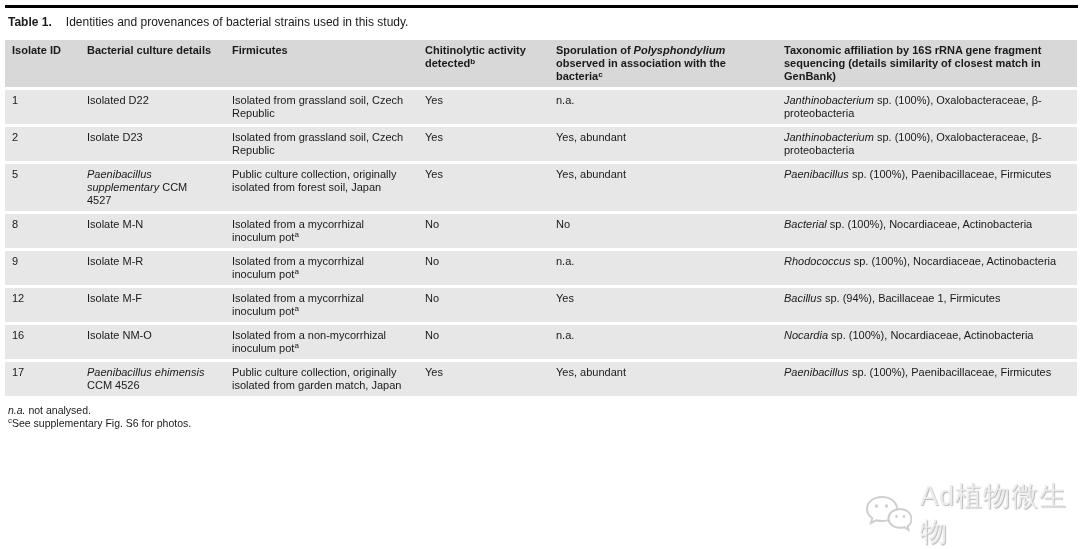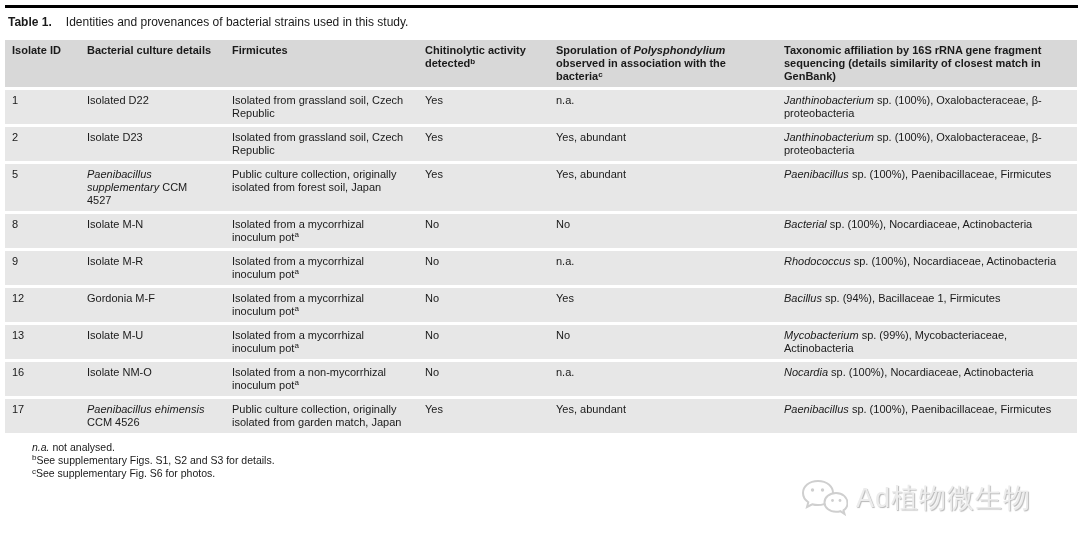--- a/index.html
+++ b/index.html
@@ -42,25 +42,25 @@
   col.c2 { width: 145px; }
   col.c3 { width: 193px; }
   col.c4 { width: 131px; }
   col.c5 { width: 228px; }
   col.c6 { width: 300px; }
 
   sup { font-size: 8px; line-height: 0; vertical-align: baseline; position: relative; top: -0.45em; }
   i { font-style: italic; }
 
   .footnotes { margin: 5px 0 0 3px; font-size: 10.5px; line-height: 1.26; }
-  .footnote { white-space: nowrap; margin-left: 24px; }
+  .footnote { white-space: nowrap; }
 
   .watermark {
     position: absolute;
-    left: 800px; top: 478px;
+    left: 864px; top: 478px;
     display: flex; align-items: center; gap: 8px;
     user-select: none;
   }
   .watermark-text {
     font-size: 27px;
     letter-spacing: 1px;
     color: var(--watermark, #ececec);
     text-shadow: 1px 1px 1px #b9b9b9, -1px -1px 0 #ffffff;
     font-family: "Liberation Sans", "DejaVu Sans", sans-serif;
   }
@@ -138,35 +138,27 @@
       <td>Isolate M-R</td>
       <td>Isolated from a mycorrhizal inoculum pot<sup>a</sup></td>
       <td>No</td>
       <td>n.a.</td>
       <td><i>Rhodococcus</i> sp. (100%), Nocardiaceae, Actinobacteria</td>
     </tr>
 
 
     <tr class="data-row">
       <td>12</td>
-      <td>Gordonia M-F</td>
+      <td>Isolate M-F</td>
       <td>Isolated from a mycorrhizal inoculum pot<sup>a</sup></td>
       <td>No</td>
       <td>Yes</td>
       <td><i>Bacillus</i> sp. (94%), Bacillaceae 1, Firmicutes</td>
     </tr>
 
-    <tr class="data-row">
-      <td>13</td>
-      <td>Isolate M-U</td>
-      <td>Isolated from a mycorrhizal inoculum pot<sup>a</sup></td>
-      <td>No</td>
-      <td>No</td>
-      <td><i>Mycobacterium</i> sp. (99%), Mycobacteriaceae, Actinobacteria</td>
-    </tr>
 
 
     <tr class="data-row">
       <td>16</td>
       <td>Isolate NM-O</td>
       <td>Isolated from a non-mycorrhizal inoculum pot<sup>a</sup></td>
       <td>No</td>
       <td>n.a.</td>
       <td><i>Nocardia</i> sp. (100%), Nocardiaceae, Actinobacteria</td>
     </tr>
@@ -179,21 +171,20 @@
       <td>Yes, abundant</td>
       <td><i>Paenibacillus</i> sp. (100%), Paenibacillaceae, Firmicutes</td>
     </tr>
   </tbody>
   </table>
 
   <div class="footnotes">
     <div class="footnote"><i>n.a.</i> not analysed.</div>
 
 
-    <div class="footnote"><sup>b</sup>See supplementary Figs. S1, S2 and S3 for details.</div>
 
     <div class="footnote"><sup>c</sup>See supplementary Fig. S6 for photos.</div>
   </div>
 
   <div class="watermark">
     <span class="wechat-icon">
       <svg width="48" height="40" viewBox="0 0 48 40">
         <g fill="#ffffff" stroke="#cfcfcf" stroke-width="2">
           <path d="M18 3 C9 3 3 8.5 3 15 c0 3.8 2.1 7 5.3 9.2 L7 29 l5.2-2.7 c1.8 0.5 3.8 0.8 5.8 0.8 8.9 0 15-5.5 15-12.1 C33 8.5 27 3 18 3 Z"></path>
           <path d="M36 15 c-6.5 0-11.5 4.2-11.5 9.4 0 5.2 5 9.4 11.5 9.4 1.5 0 3-0.2 4.3-0.6 L44.5 36 l-1-3.6 c2.4-1.7 4-4.2 4-7 C47.5 19.2 42.5 15 36 15 Z"></path>

